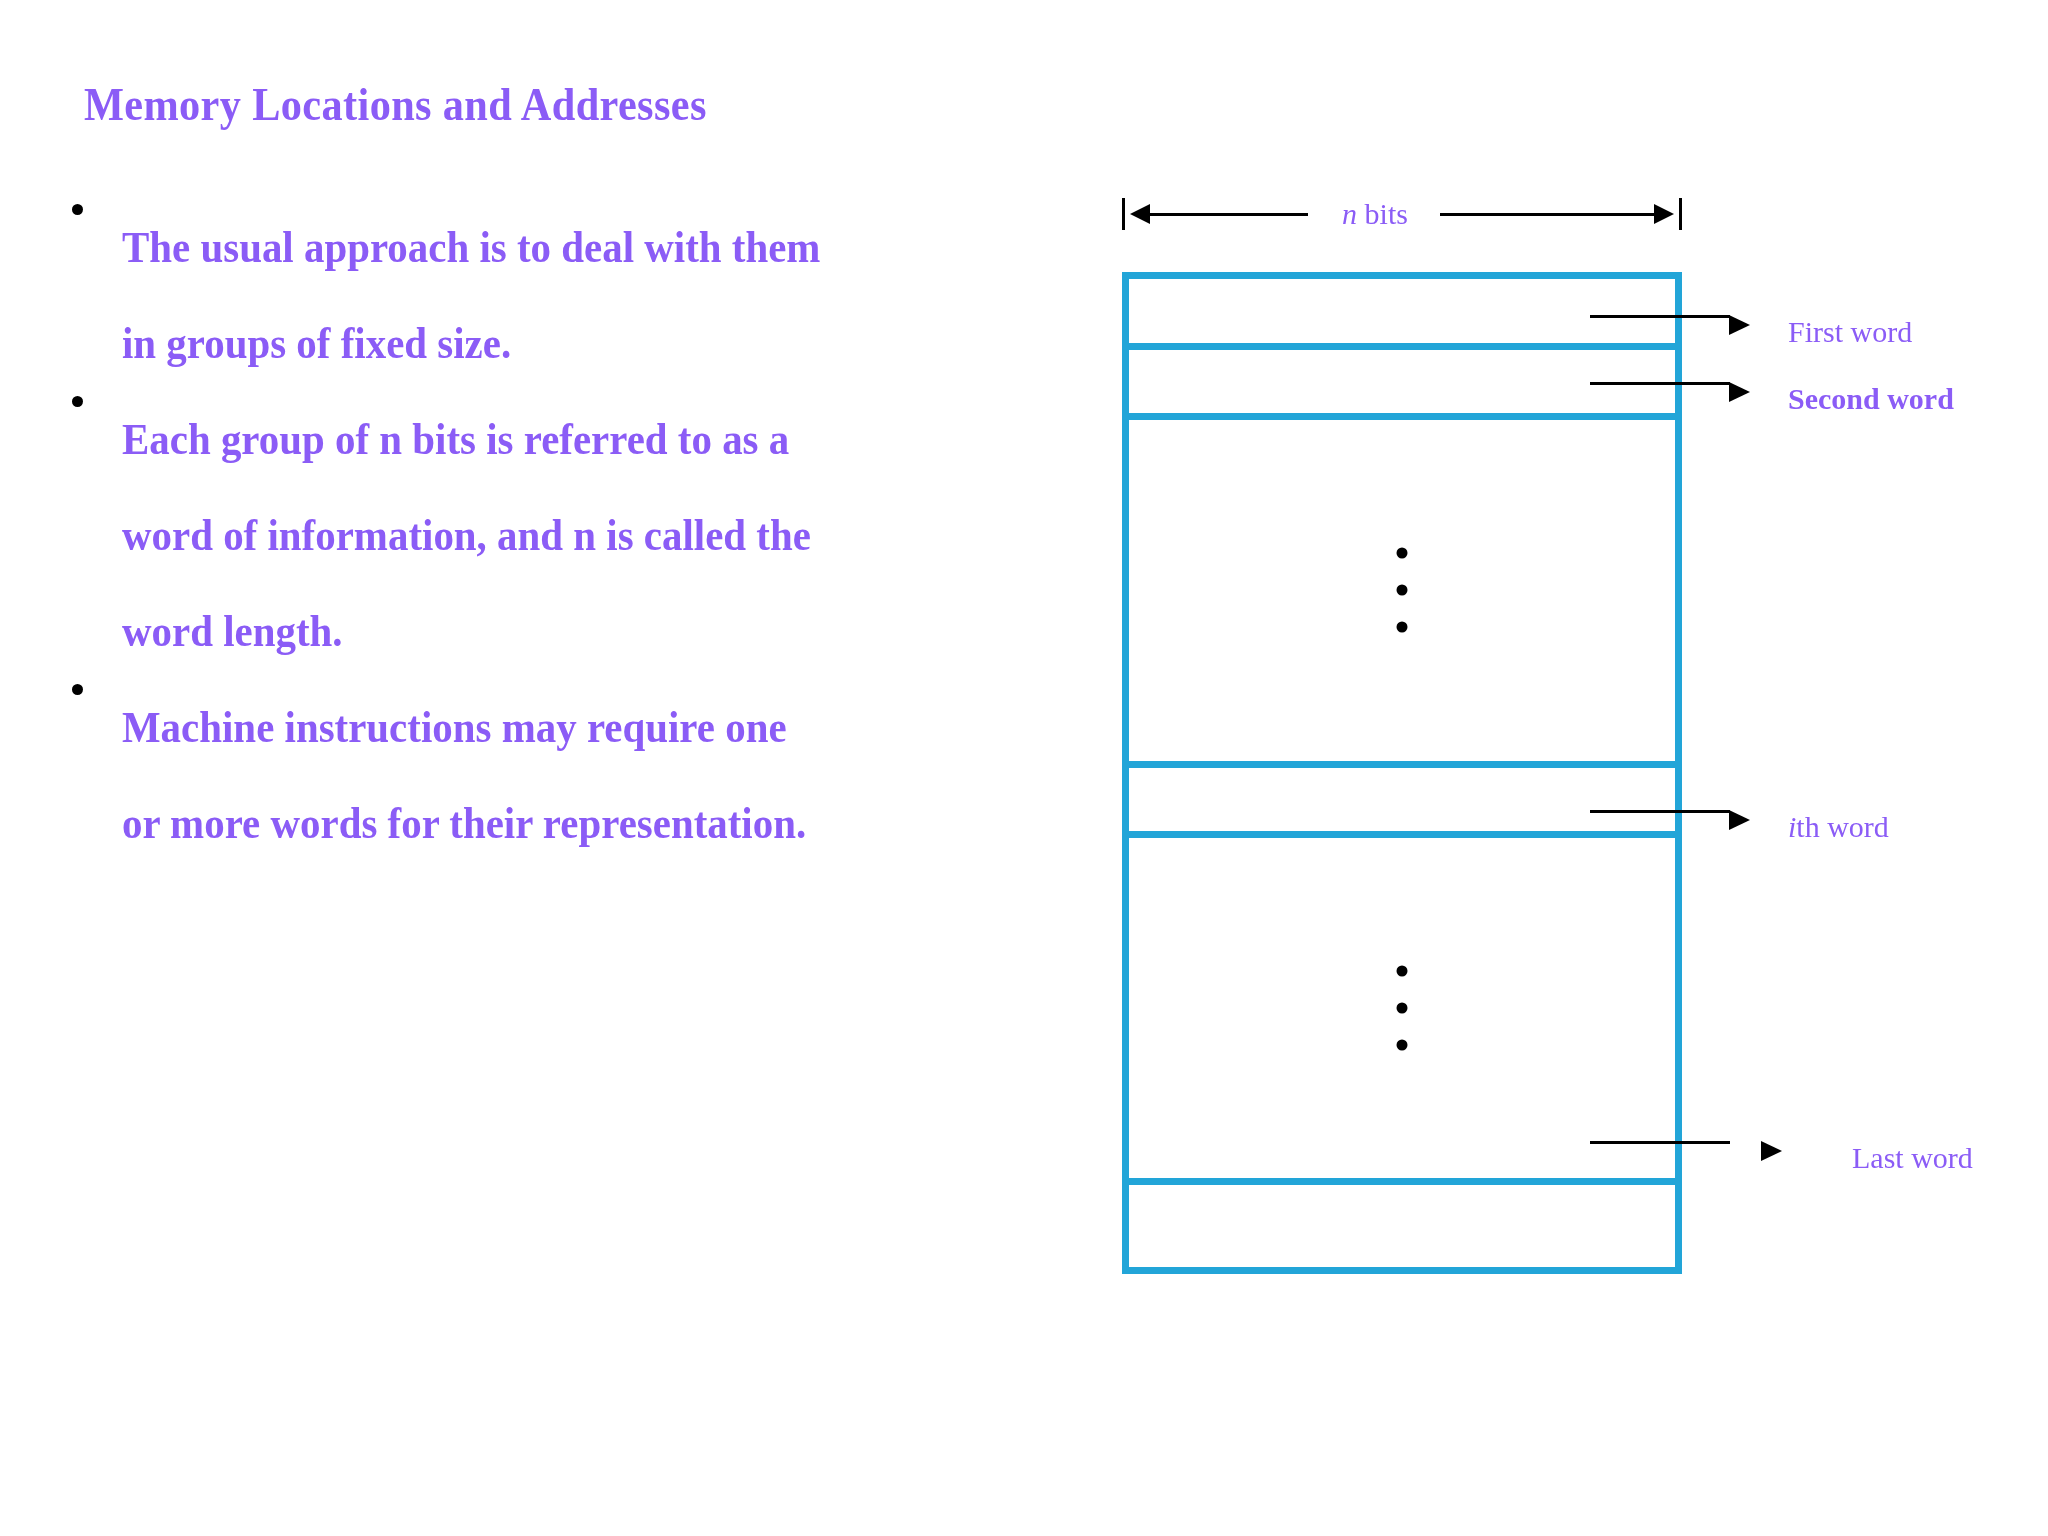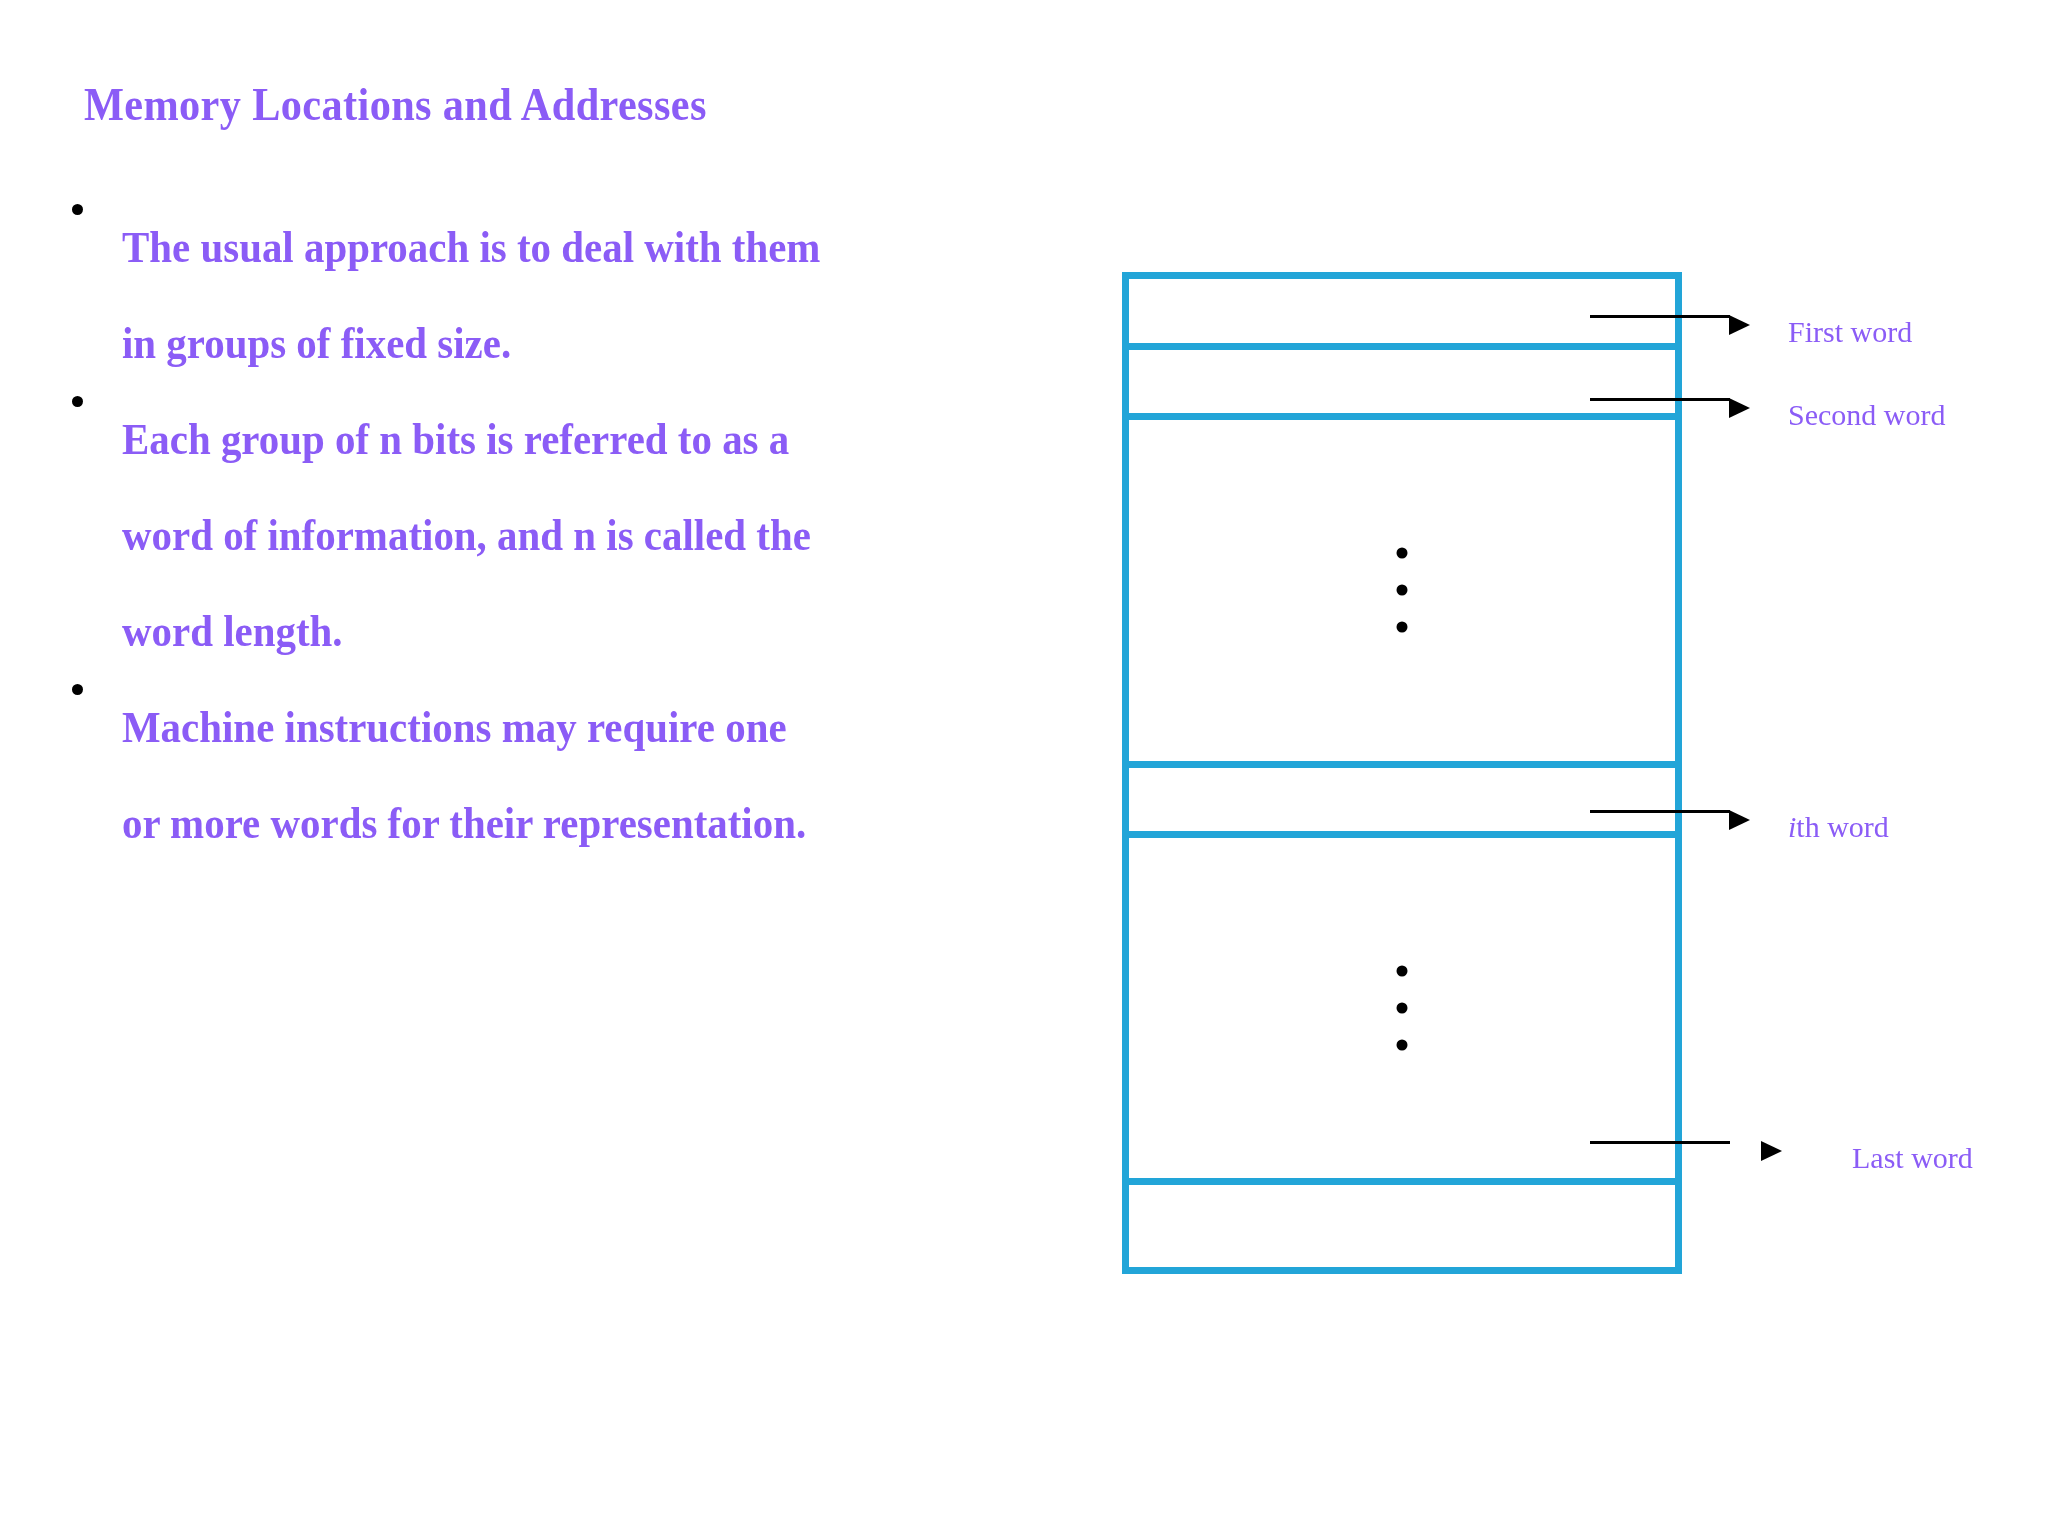--- a/index.html
+++ b/index.html
@@ -185,21 +185,21 @@
   }
   .callout .c-label {
     font-size: 30px;
     line-height: 34px;
     white-space: nowrap;
     margin-left: 38px;
   }
   .callout .c-label .ital { font-style: italic; }
 
   .callout-first  { left: 480px; top: 125px; }
-  .callout-second { left: 480px; top: 208px; }
+  .callout-second { left: 480px; top: 192px; font-weight: bold; }
   .callout-ith    { left: 480px; top: 620px; }
   .callout-last   { left: 480px; top: 951px; gap: 32px; }
   .c-line-short { width: 140px; }
 </style>
 </head>
 <body>
 
 <div id="slide">
 
   <div id="title">Memory Locations and Addresses</div>
@@ -224,20 +224,31 @@
     <div class="bullet-item">
       <span class="bullet-dot"></span>
       <div class="bullet-text">Machine instructions may require one
 or more words for their representation.</div>
     </div>
 
   </div>
 
   <div id="diagram">
 
+    <div id="nbits-row">
+      <span class="tick tick-left"></span>
+      <span class="arrowhead arrow-left"></span>
+      <span class="dim-line dim-left-line"></span>
+      <div id="nbits-label">
+        <span class="ital">n</span><span>&nbsp;</span><span>bits</span>
+      </div>
+      <span class="dim-line dim-right-line"></span>
+      <span class="arrowhead arrow-right"></span>
+      <span class="tick tick-right"></span>
+    </div>
 
     <div id="membox">
       <div class="mem-row row-first"></div>
       <div class="mem-row row-second"></div>
       <div class="mem-row row-gap1">
         <span class="vdots">
           <span></span>
             <span></span>
             <span></span>
         </span>

